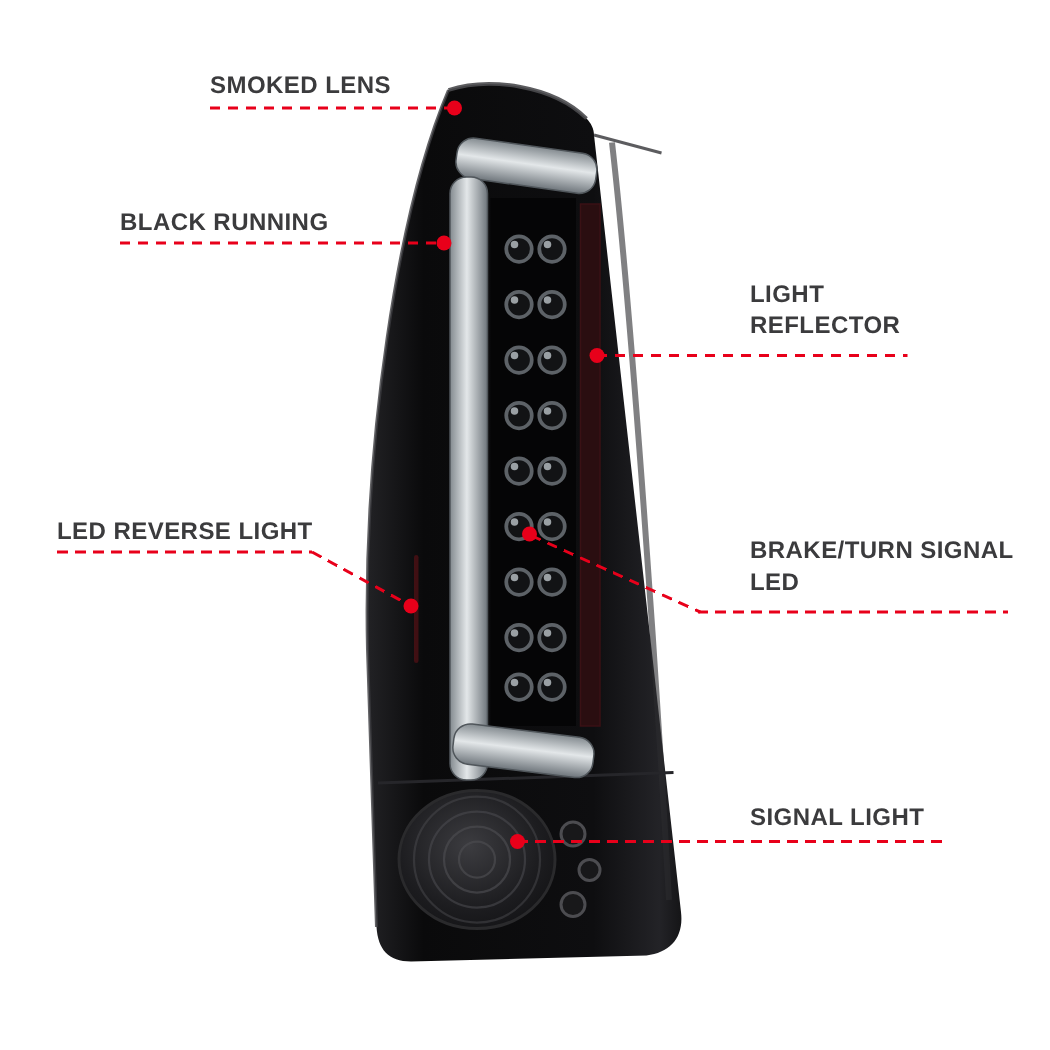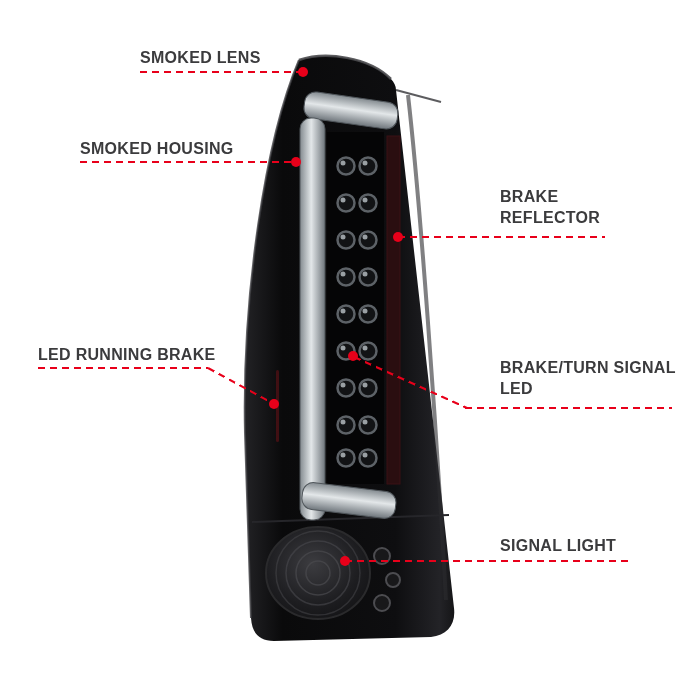--- a/index.html
+++ b/index.html
@@ -120,32 +120,32 @@
       <circle cx="382" cy="556" r="8" fill="#18181a" stroke="#4c4c50" stroke-width="2"></circle>
       <circle cx="393" cy="580" r="7" fill="#18181a" stroke="#4c4c50" stroke-width="2"></circle>
       <circle cx="382" cy="603" r="8" fill="#18181a" stroke="#4c4c50" stroke-width="2"></circle>
     </g>
   </svg>
 
   <div class="callout-label" style="left:140px;top:47px;">SMOKED LENS</div>
   <div class="dash-h" style="left:140px;top:71px;width:163px;"></div>
   <div class="dot" style="left:298px;top:67px;"></div>
 
-  <div class="callout-label" style="left:80px;top:138px;">SMOKED HOUSING</div>
+  <div class="callout-label" style="left:80px;top:138px;">BLACK RUNNING</div>
   <div class="dash-h" style="left:80px;top:161px;width:216px;"></div>
   <div class="dot" style="left:291px;top:157px;"></div>
 
   <div class="callout-label" style="left:500px;top:186px;">
-    <div>BRAKE</div>
+    <div>LIGHT</div>
     <div>REFLECTOR</div>
   </div>
   <div class="dash-h" style="left:398px;top:236px;width:207px;"></div>
   <div class="dot" style="left:393px;top:232px;"></div>
 
-  <div class="callout-label" style="left:38px;top:344px;">LED RUNNING BRAKE</div>
+  <div class="callout-label" style="left:38px;top:344px;">LED REVERSE LIGHT</div>
   <div class="dash-h" style="left:38px;top:367px;width:170px;"></div>
   <div class="dash-diag" style="left:208px;top:367px;width:75px;transform:rotate(28.6deg);"></div>
   <div class="dot" style="left:269px;top:399px;"></div>
 
   <div class="callout-label" style="left:500px;top:357px;">
     <div>BRAKE/TURN SIGNAL</div>
     <div>LED</div>
   </div>
   <div class="dash-diag" style="left:354px;top:356px;width:124px;transform:rotate(24.3deg);"></div>
   <div class="dash-h" style="left:465px;top:407px;width:207px;"></div>

